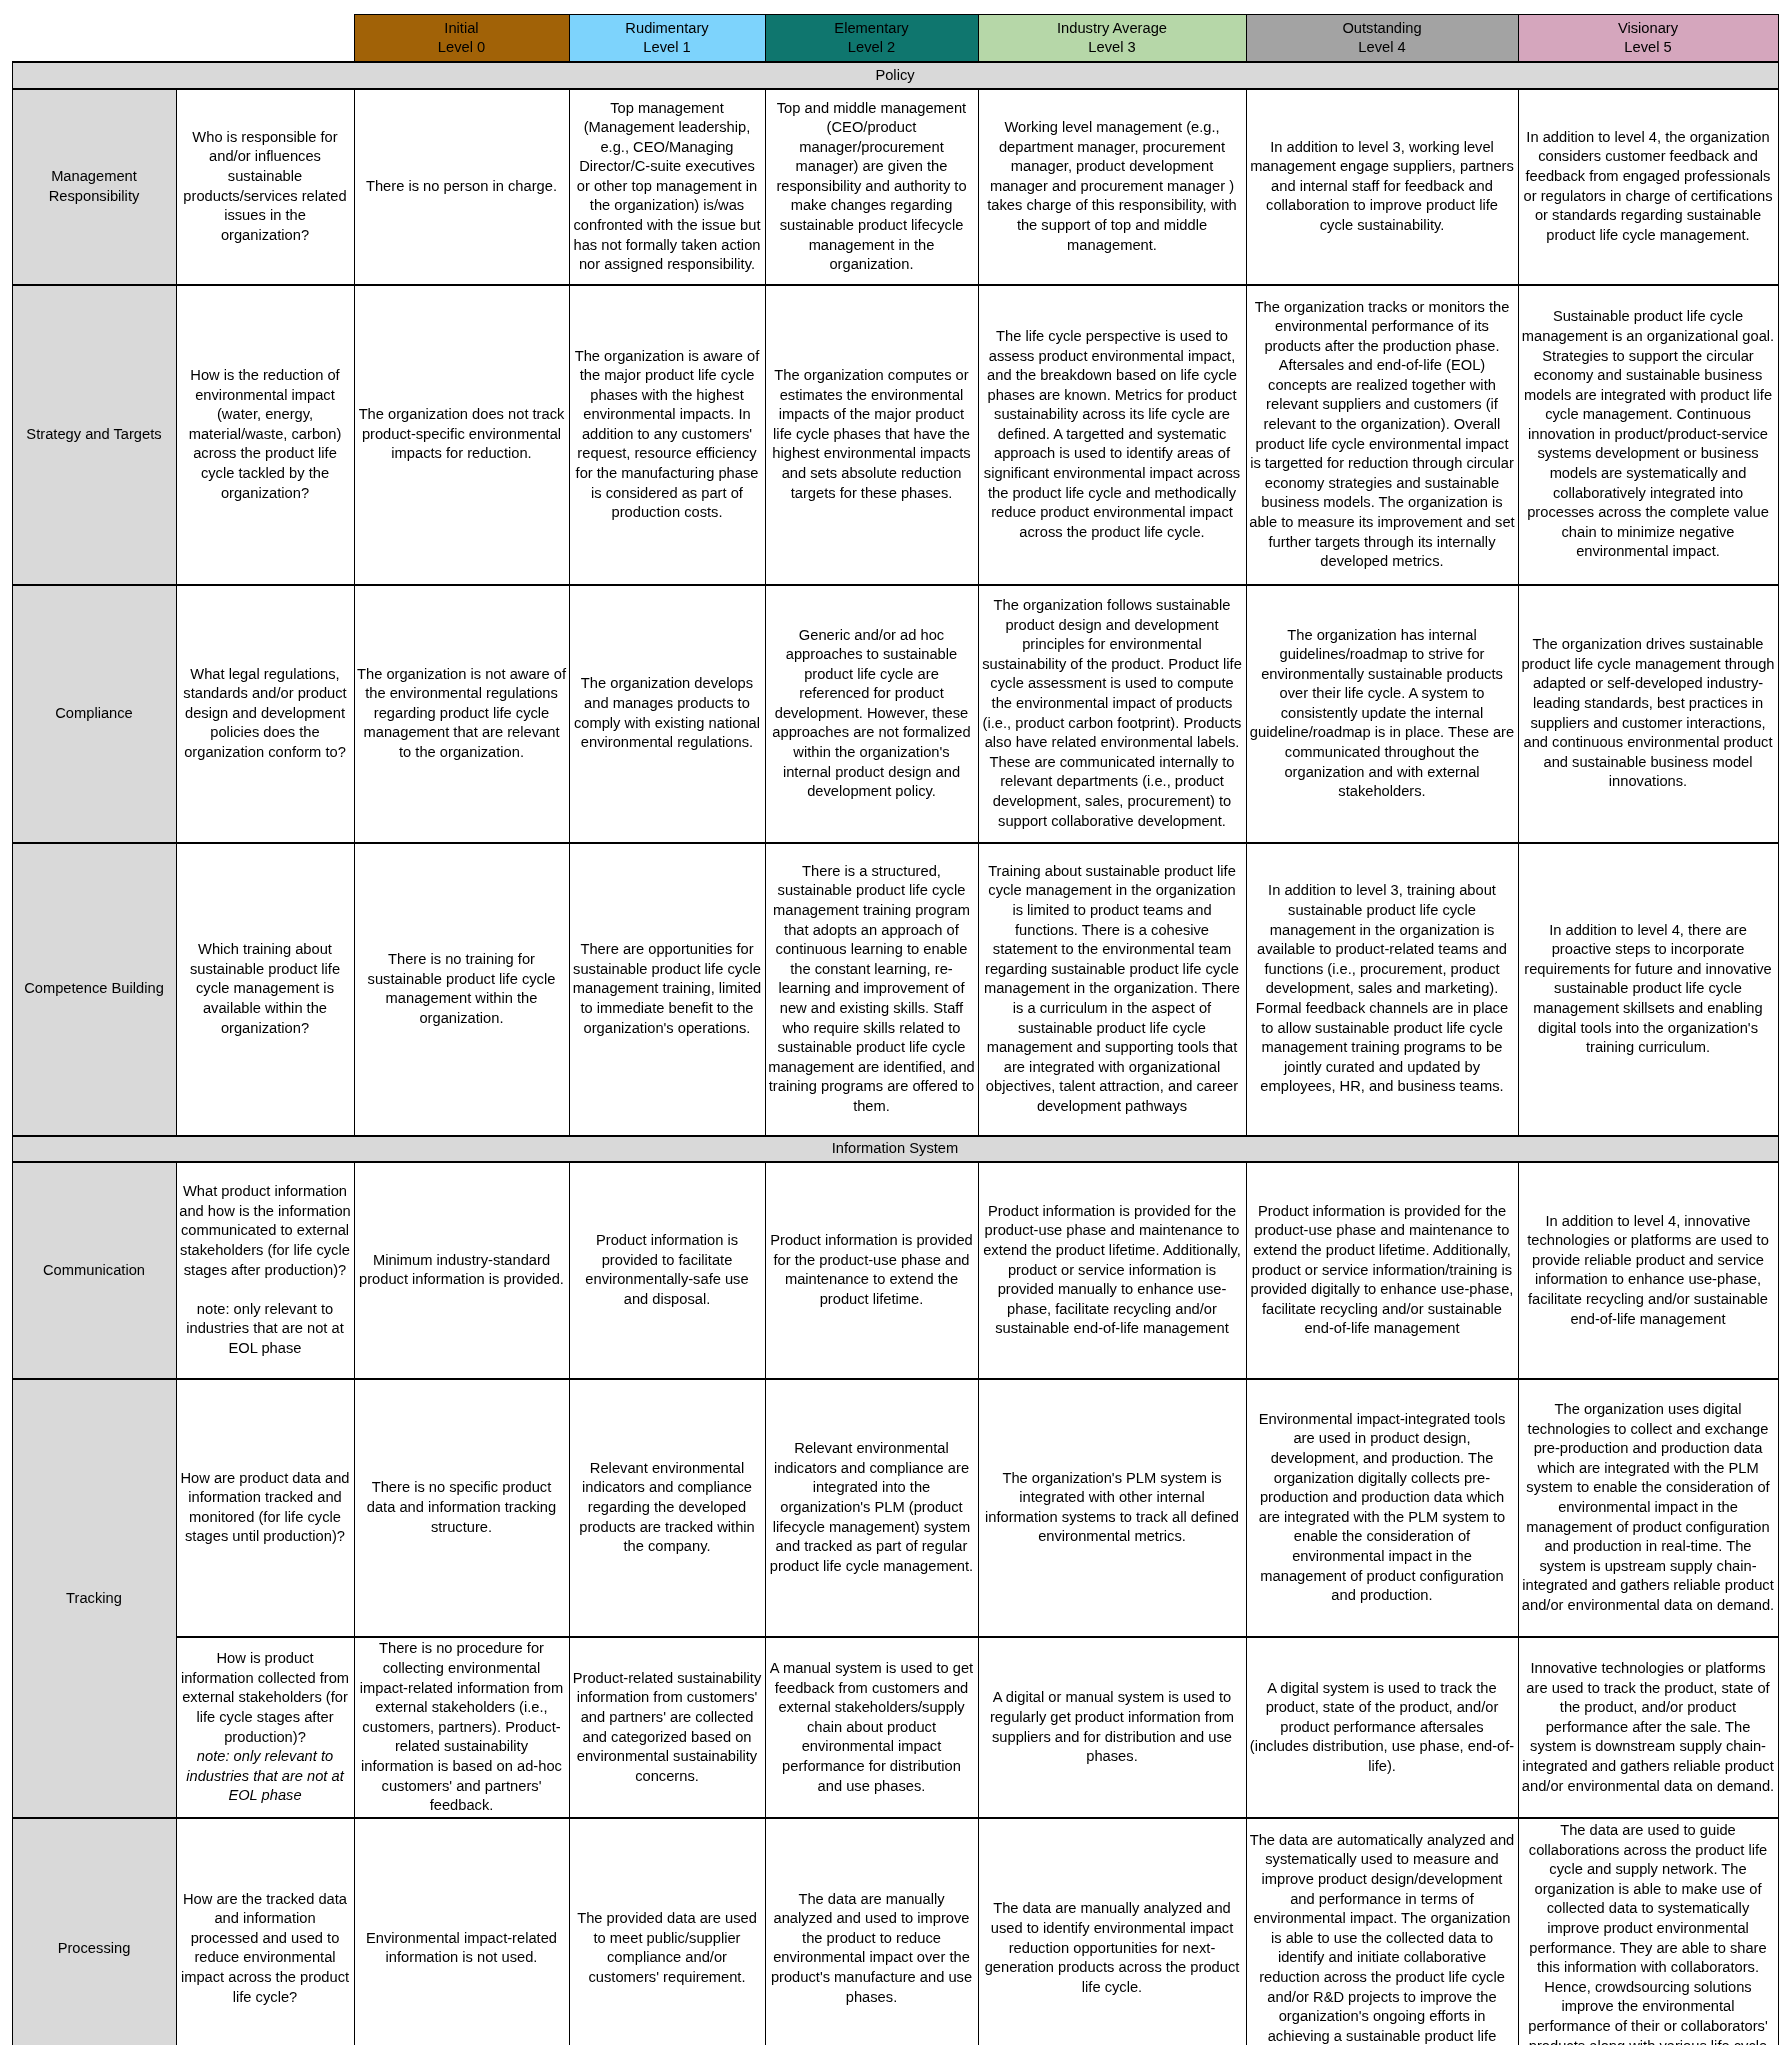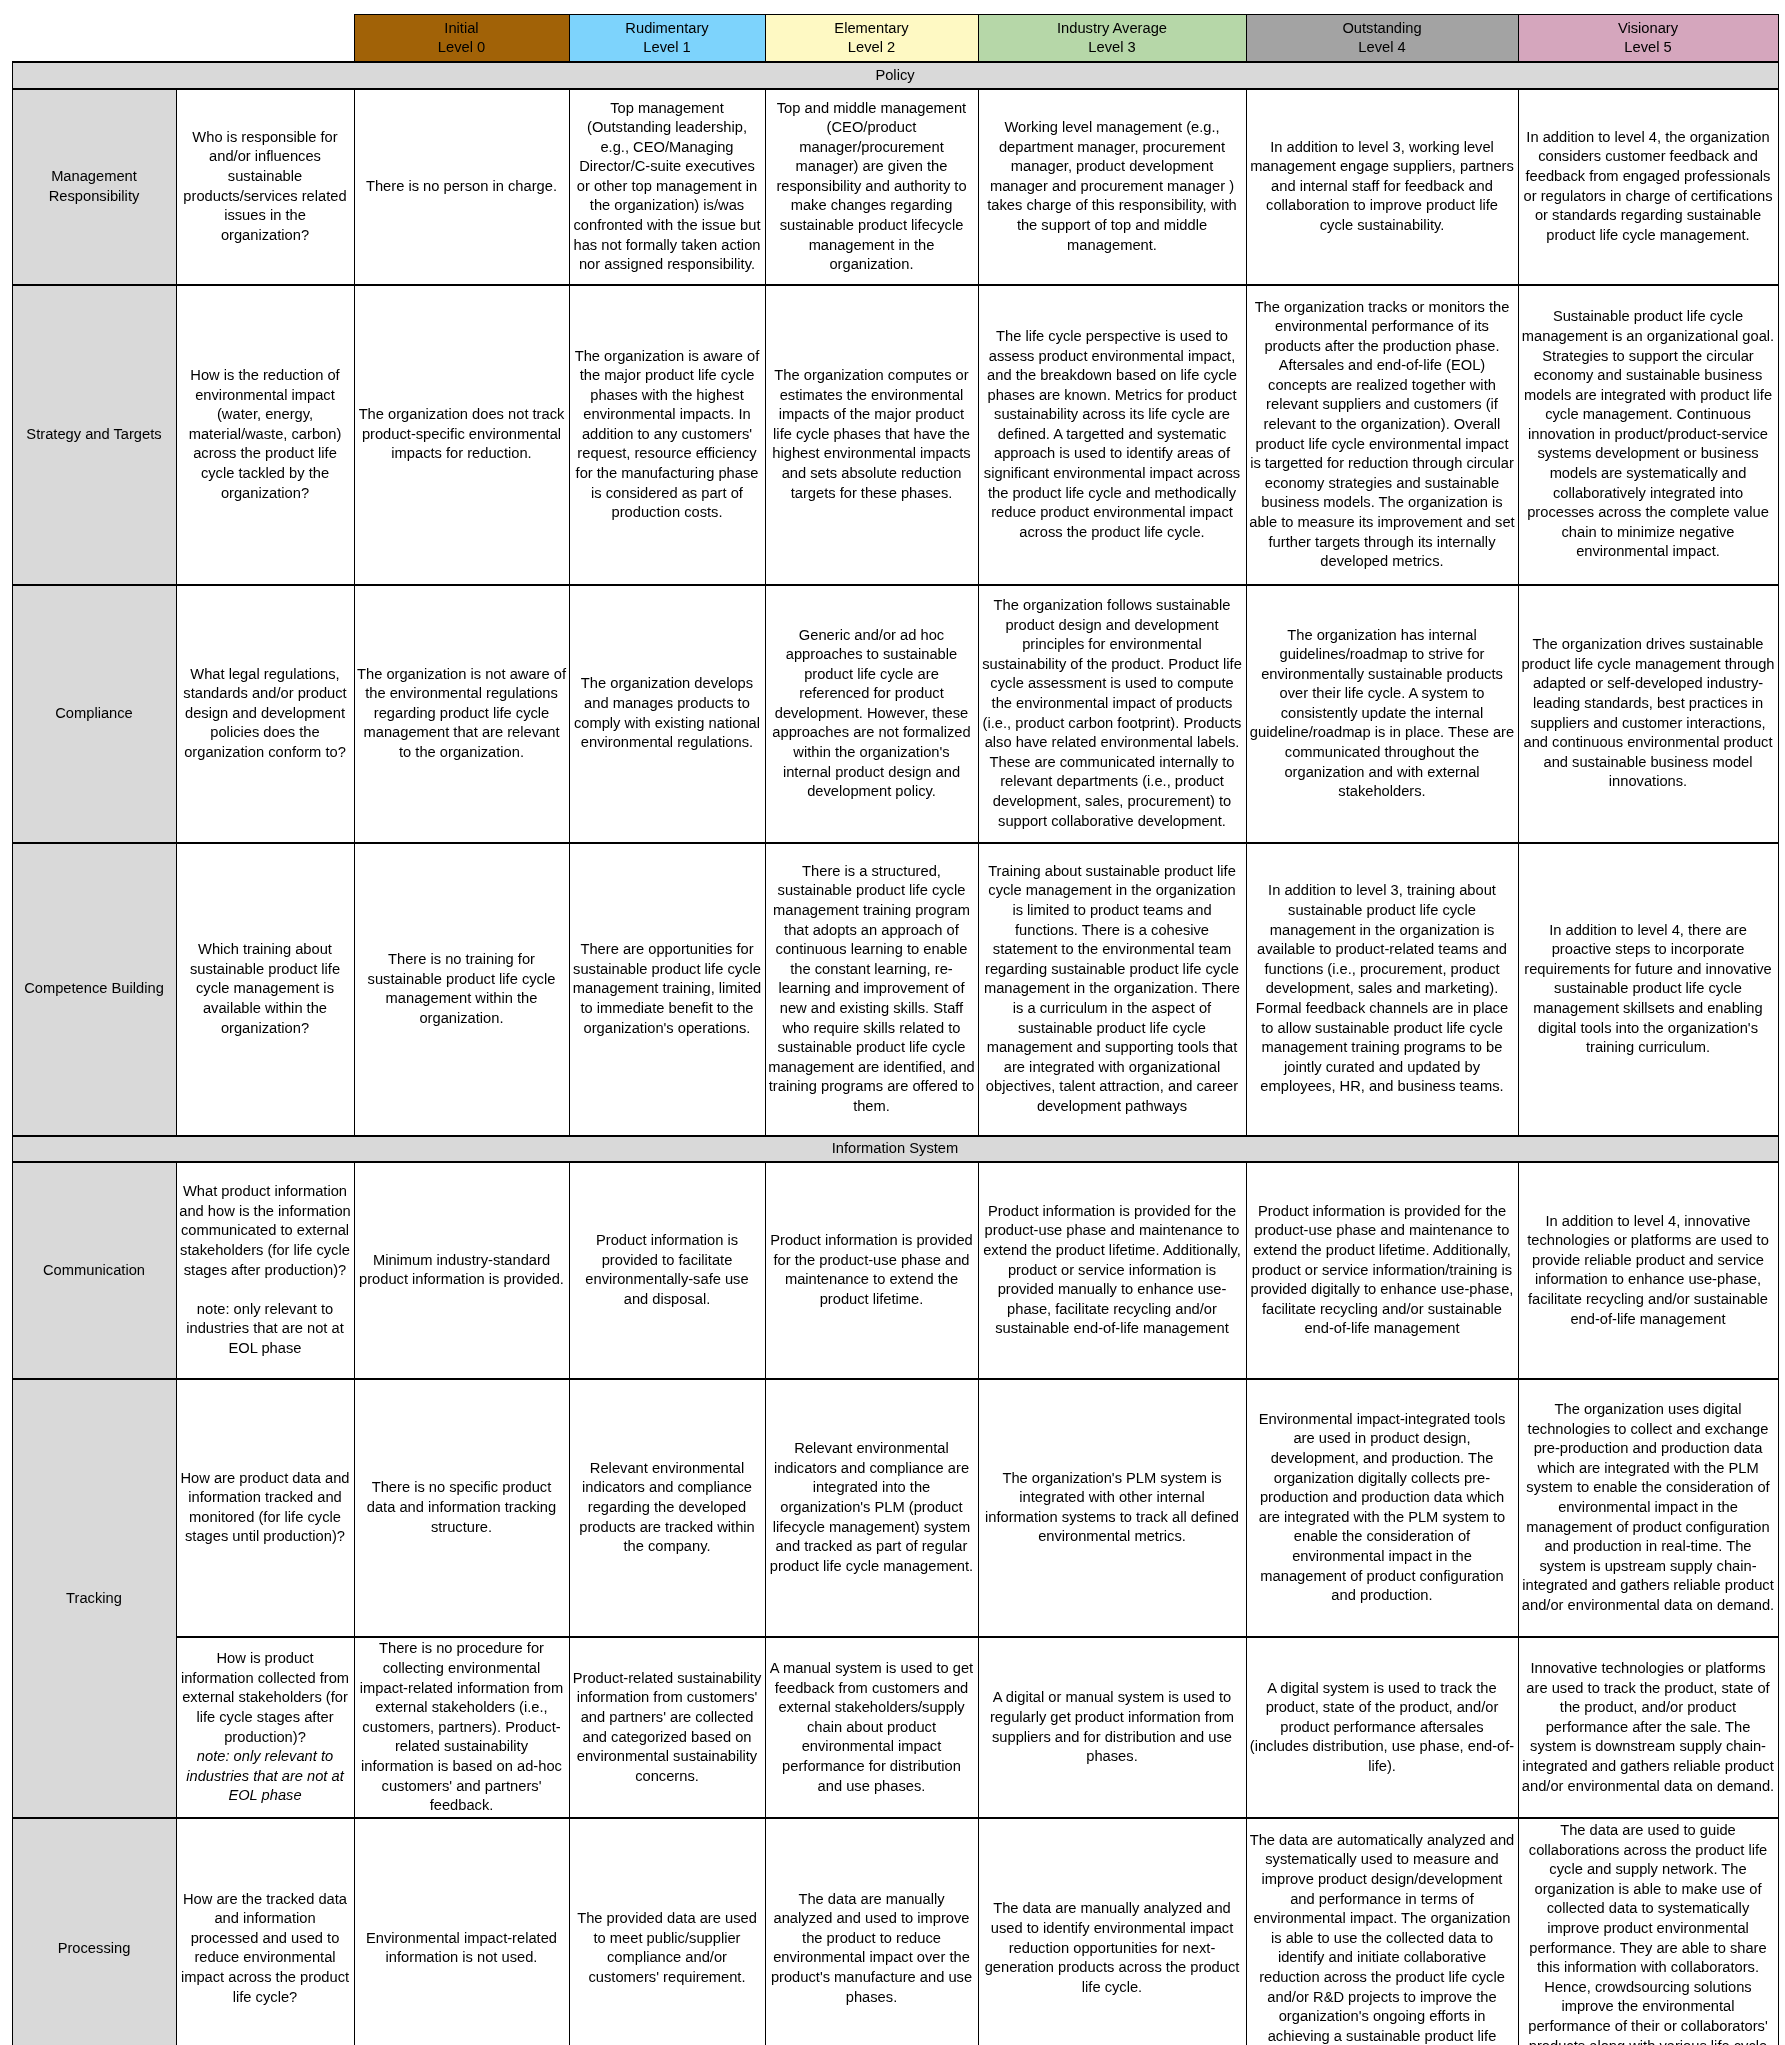--- a/index.html
+++ b/index.html
@@ -50,21 +50,21 @@
       <tr>
     <td class="blank-head" colspan="2"></td>
     <td class="lvl-head" style="background:#a16207">
           <span class="t">Initial</span>
           <span class="t">Level 0</span>
         </td>
     <td class="lvl-head" style="background:#7dd3fc">
           <span class="t">Rudimentary</span>
           <span class="t">Level 1</span>
         </td>
-    <td class="lvl-head" style="background:#fef9c3">
+    <td class="lvl-head" style="background:#0f766e">
           <span class="t">Elementary</span>
           <span class="t">Level 2</span>
         </td>
     <td class="lvl-head" style="background:#b6d7a8">
           <span class="t">Industry Average</span>
           <span class="t">Level 3</span>
         </td>
     <td class="lvl-head" style="background:#a3a3a3">
           <span class="t">Outstanding</span>
           <span class="t">Level 4</span>
@@ -76,21 +76,21 @@
   </tr>
 
   <tr class="section-band">
     <td colspan="8">Policy</td>
   </tr>
 
   <tr class="row-major" style="height:196px">
     <td class="dim">Management Responsibility</td>
     <td class="question">Who is responsible for and/or influences sustainable products/services related issues in the organization?</td>
     <td class="cell">There is no person in charge.</td>
-    <td class="cell">Top management (Outstanding leadership, e.g., CEO/Managing Director/C-suite executives or other top management in the organization) is/was confronted with the issue but has not formally taken action nor assigned responsibility.</td>
+    <td class="cell">Top management (Management leadership, e.g., CEO/Managing Director/C-suite executives or other top management in the organization) is/was confronted with the issue but has not formally taken action nor assigned responsibility.</td>
     <td class="cell">Top and middle management (CEO/product manager/procurement manager) are given the responsibility and authority to make changes regarding sustainable product lifecycle management in the organization.</td>
     <td class="cell">Working level management (e.g., department manager, procurement manager, product development manager and procurement manager ) takes charge of this responsibility, with the support of top and middle management.</td>
     <td class="cell">In addition to level 3, working level management engage suppliers, partners and internal staff for feedback and collaboration to improve product life cycle sustainability.</td>
     <td class="cell">In addition to level 4, the organization considers customer feedback and feedback from engaged professionals or regulators in charge of certifications or standards regarding sustainable product life cycle management.</td>
   </tr>
 
   <tr class="row-major" style="height:300px">
     <td class="dim">Strategy and Targets</td>
     <td class="question">How is the reduction of environmental impact (water, energy, material/waste, carbon) across the product life cycle tackled by the organization?</td>
     <td class="cell">The organization does not track product-specific environmental impacts for reduction.</td>

